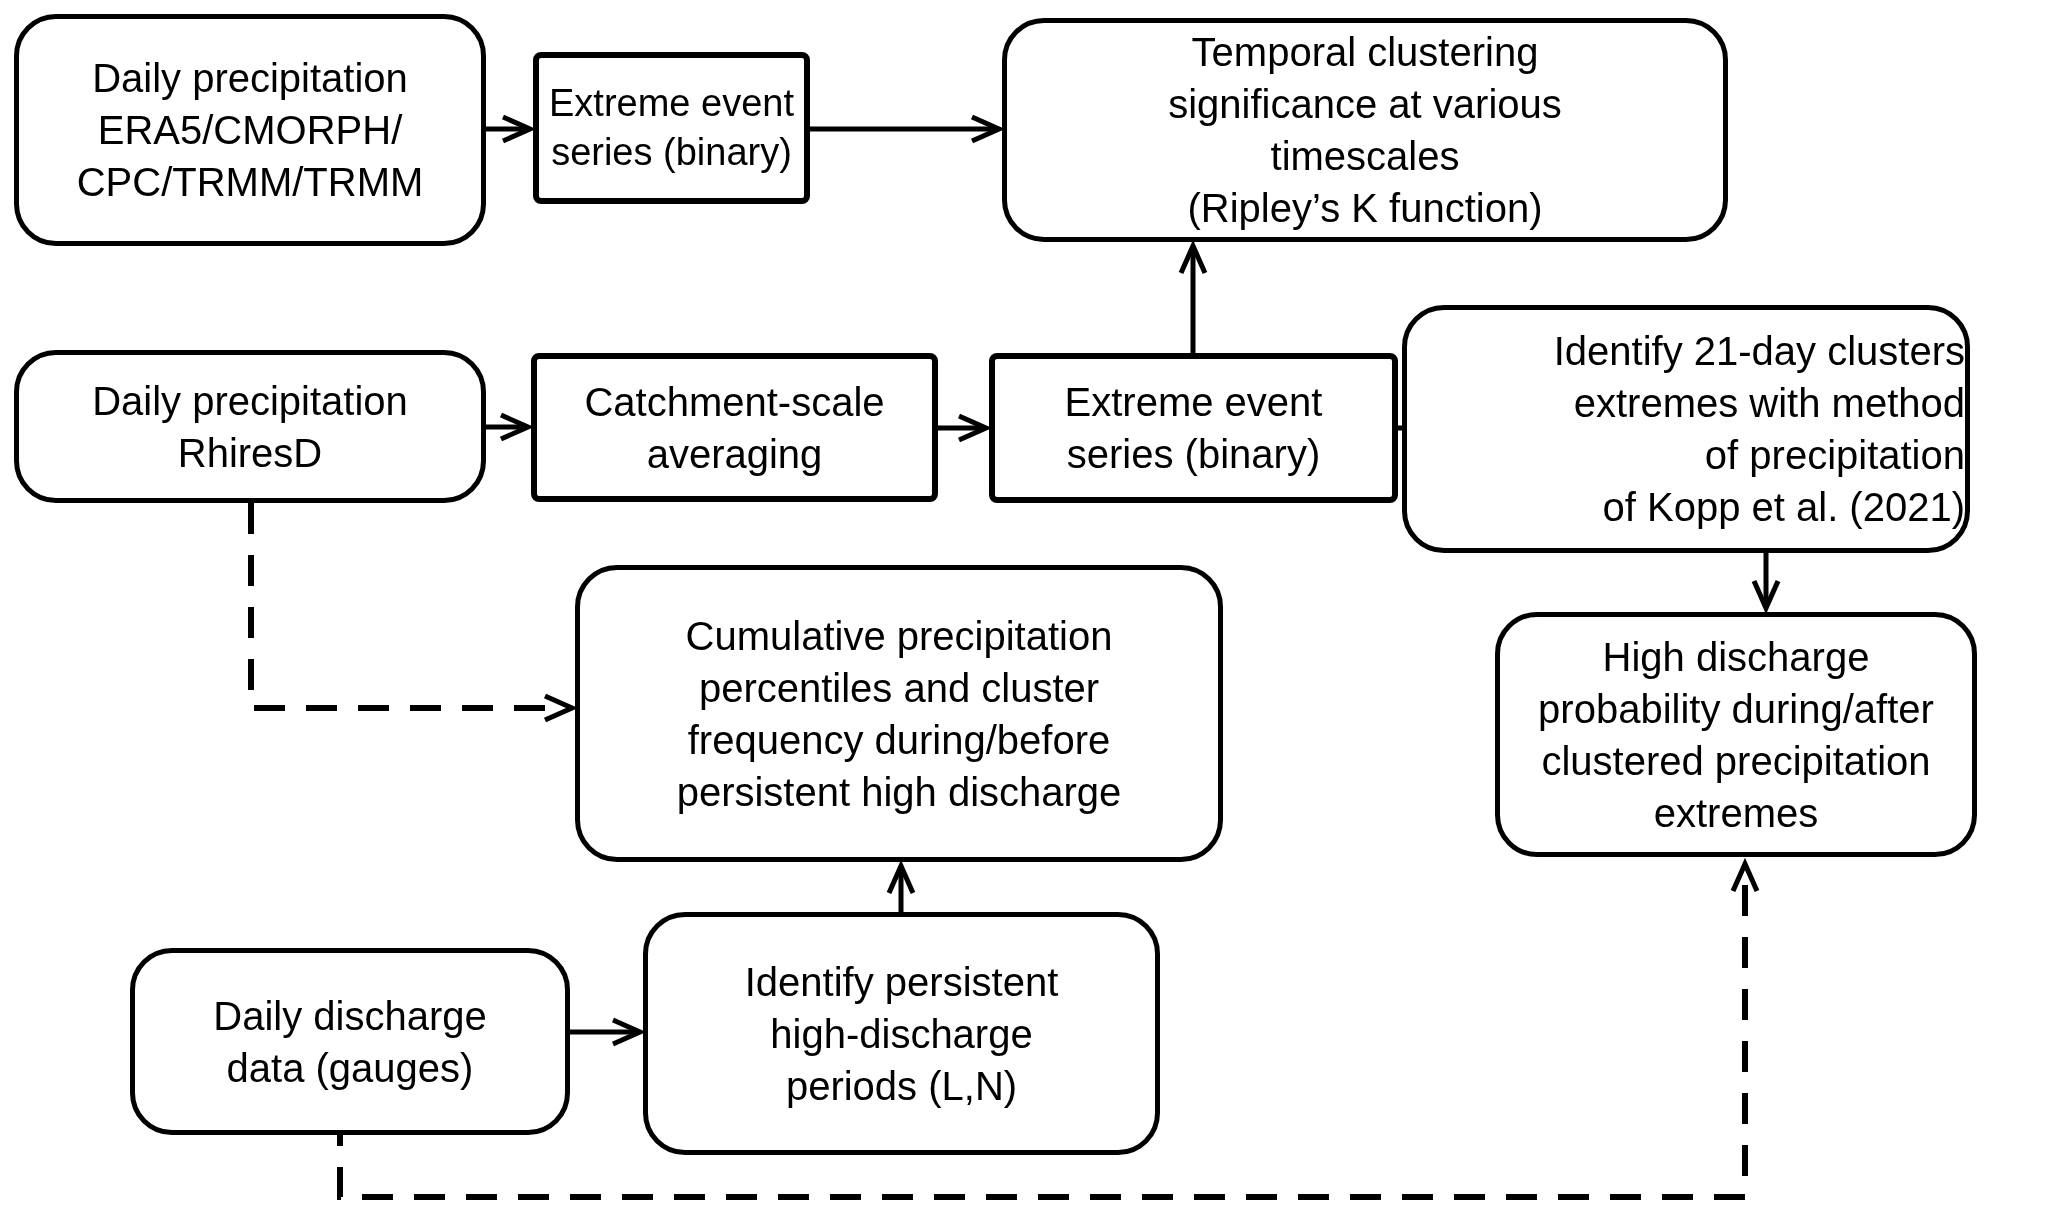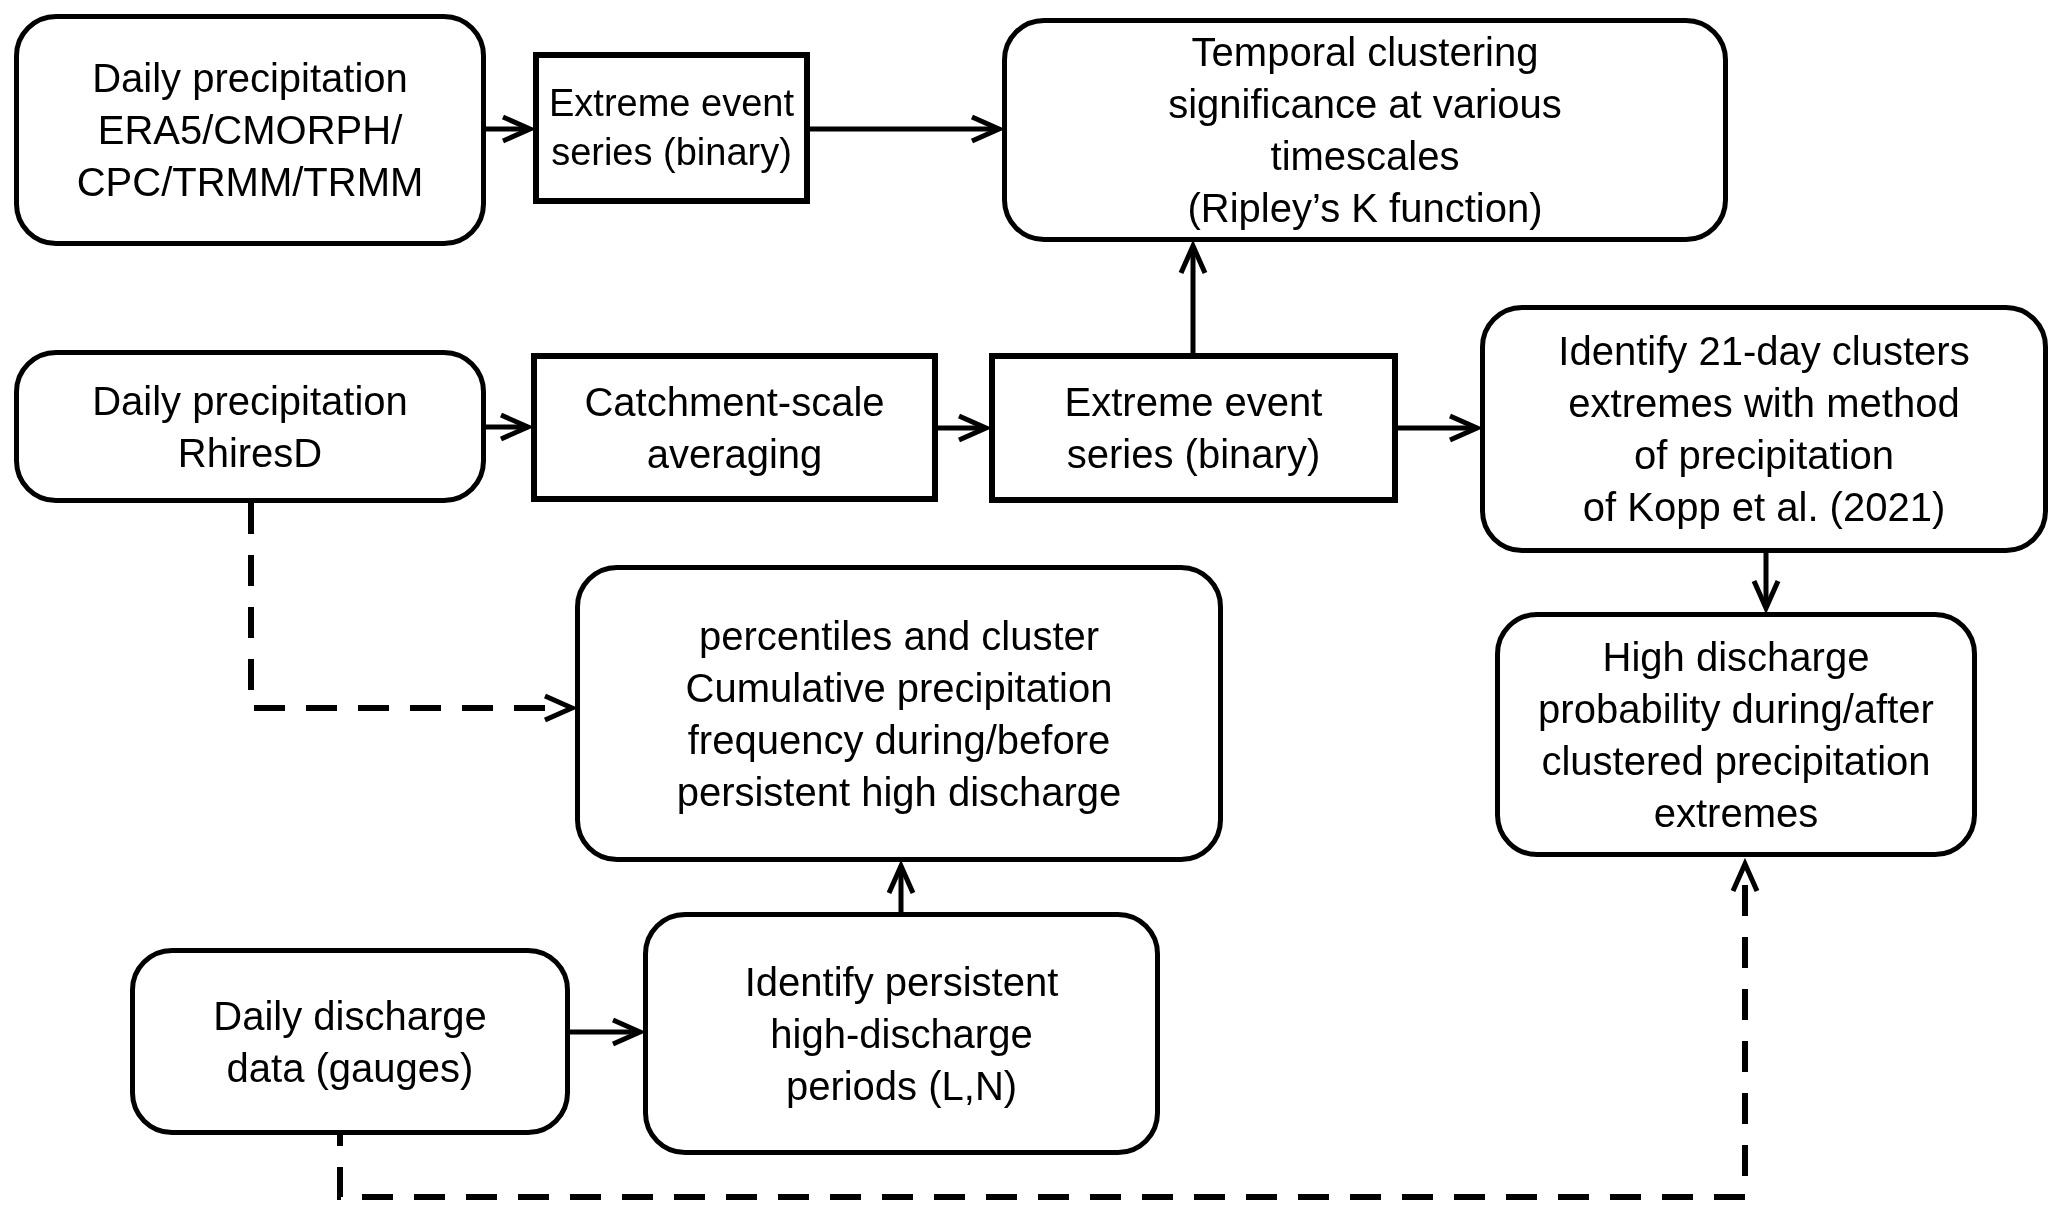--- a/index.html
+++ b/index.html
@@ -24,21 +24,21 @@
     background: #ffffff;
     display: flex;
     flex-direction: column;
     justify-content: center;
     align-items: center;
     text-align: center;
     font-size: 40px;
     line-height: 1.3;
   }
   .node.rounded { border-radius: 42px; }
-  .node.rect { border-radius: 0; border-width: 6px; text-align: right; }
+  .node.rect { border-radius: 8px; border-width: 6px; text-align: right; }
   .node .ln { display: block; white-space: nowrap; }
   .node.fs38 { font-size: 38px; }
 </style>
 </head>
 <body>
 
 <div class="canvas">
 
   <svg class="wires" viewBox="0 0 2067 1218" xmlns="http://www.w3.org/2000/svg">
     <g stroke="#000000" stroke-width="5" fill="none">
@@ -108,30 +108,30 @@
   <div class="node rect" style="left:531px; top:353px; width:407px; height:149px;">
     <span class="ln">Catchment-scale</span>
     <span class="ln">averaging</span>
   </div>
 
   <div class="node rect" style="left:989px; top:353px; width:409px; height:150px;">
     <span class="ln">Extreme event</span>
     <span class="ln">series (binary)</span>
   </div>
 
-  <div class="node rounded" style="left:1480px; top:305px; width:568px; height:248px;">
+  <div class="node rounded" style="left:1402px; top:305px; width:568px; height:248px;align-items:flex-end;">
     <span class="ln">Identify 21-day clusters</span>
     <span class="ln">extremes with method</span>
     <span class="ln">of precipitation</span>
     <span class="ln">of Kopp et al. (2021)</span>
   </div>
 
   <div class="node rounded" style="left:575px; top:565px; width:648px; height:297px;">
+    <span class="ln">Cumulative precipitation</span>
     <span class="ln">percentiles and cluster</span>
-    <span class="ln">Cumulative precipitation</span>
     <span class="ln">frequency during/before</span>
     <span class="ln">persistent high discharge</span>
   </div>
 
   <div class="node rounded" style="left:1495px; top:612px; width:482px; height:245px;">
     <span class="ln">High discharge</span>
     <span class="ln">probability during/after</span>
     <span class="ln">clustered precipitation</span>
     <span class="ln">extremes</span>
   </div>

